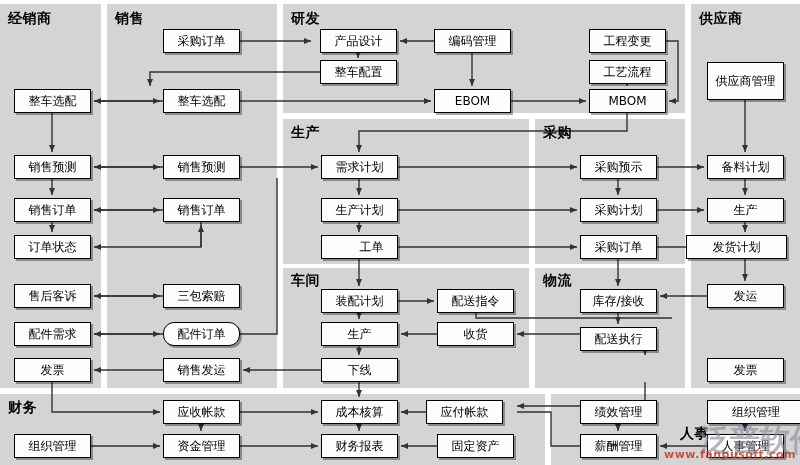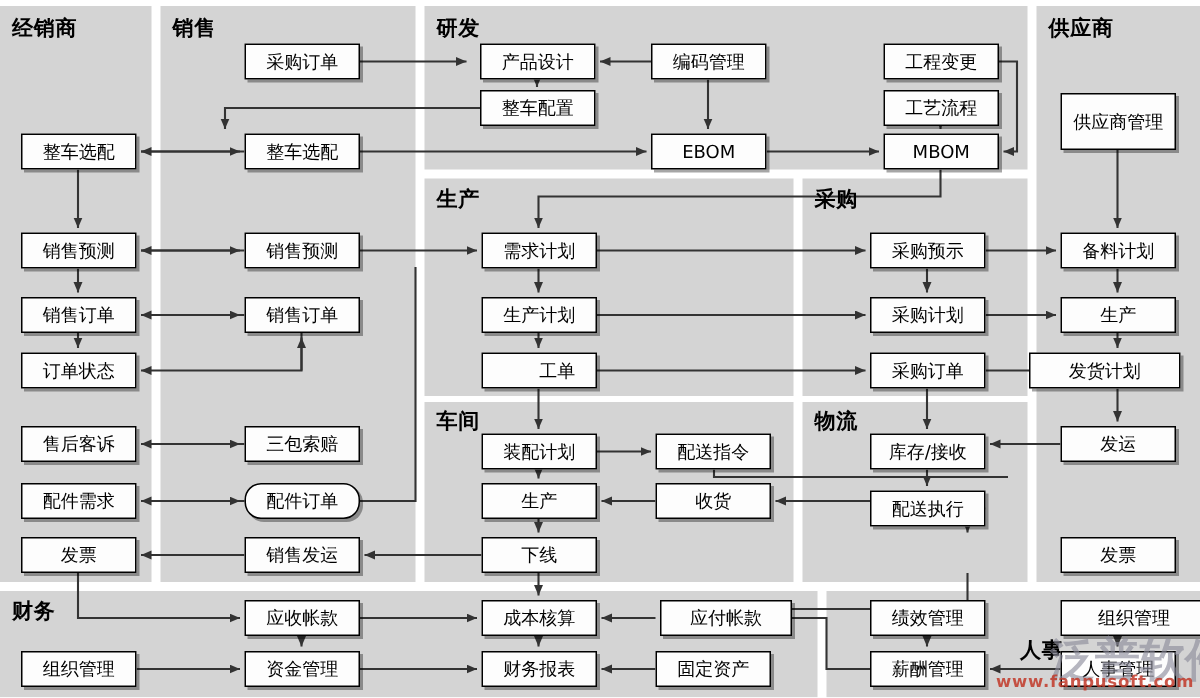--- a/index.html
+++ b/index.html
@@ -166,21 +166,21 @@
       <div class="node" style="left: 321px; top: 358px; width: 77px; height: 24px;">下线</div>
       <div class="node" style="left: 437px; top: 289px; width: 77px; height: 24px;">配送指令</div>
       <div class="node" style="left: 437px; top: 322px; width: 77px; height: 24px;">收货</div>
       <div class="node" style="left: 580px; top: 289px; width: 77px; height: 24px;">库存/接收</div>
       <div class="node" style="left: 580px; top: 327px; width: 77px; height: 24px;">配送执行</div>
       <div class="node" style="left: 163px; top: 400px; width: 77px; height: 24px;">应收帐款</div>
       <div class="node" style="left: 163px; top: 434px; width: 77px; height: 24px;">资金管理</div>
       <div class="node" style="left: 14px; top: 434px; width: 77px; height: 24px;">组织管理</div>
       <div class="node" style="left: 321px; top: 400px; width: 77px; height: 24px;">成本核算</div>
       <div class="node" style="left: 321px; top: 434px; width: 77px; height: 24px;">财务报表</div>
-      <div class="node" style="left: 440px; top: 400px; width: 88px; height: 24px;">应付帐款</div>
+      <div class="node" style="left: 426px; top: 400px; width: 77px; height: 24px;">应付帐款</div>
       <div class="node" style="left: 437px; top: 434px; width: 77px; height: 24px;">固定资产</div>
       <div class="node" style="left: 580px; top: 400px; width: 77px; height: 24px;">绩效管理</div>
       <div class="node" style="left: 580px; top: 434px; width: 77px; height: 24px;">薪酬管理</div>
       <div class="node" style="left: 707px; top: 400px; width: 98px; height: 24px;">组织管理</div>
       <div class="node" style="left: 707px; top: 434px; width: 77px; height: 24px;">人事管理</div>
     </div>
 
   <div class="wm wm-logo" style="left:664px;top:418px;">
     <svg width="40" height="34" viewBox="0 0 40 34">
       <path d="M6,4 h30 a2,2 0 0 1 2,2 v22 a2,2 0 0 1 -2,2 h-30 a2,2 0 0 1 -2,-2 v-22 a2,2 0 0 1 2,-2 z" fill="#4a6fa5" opacity="0.75"></path>

